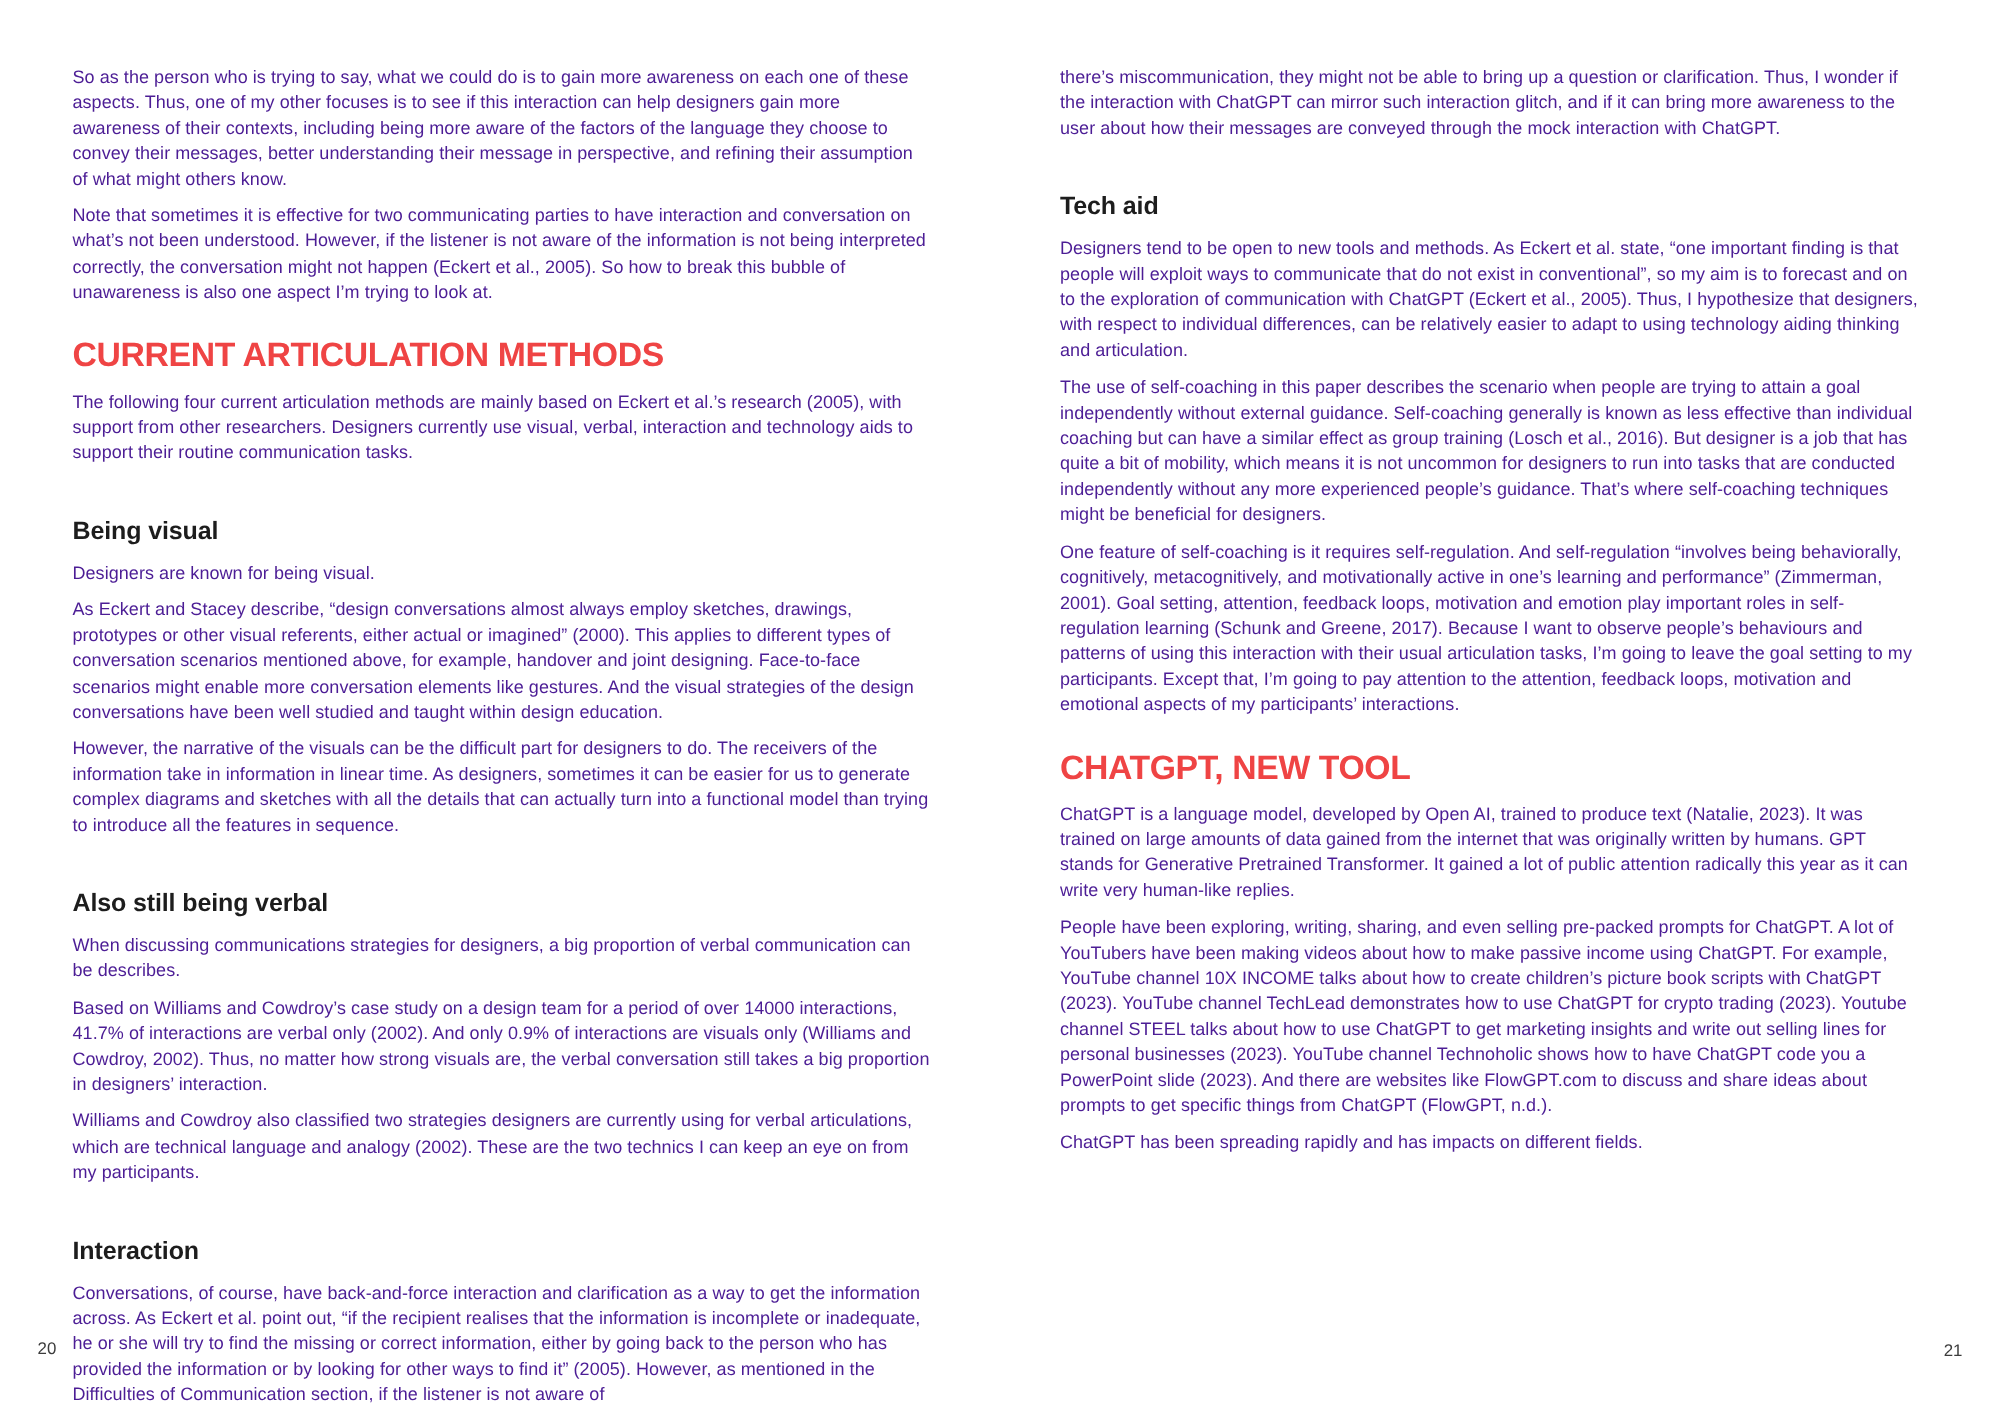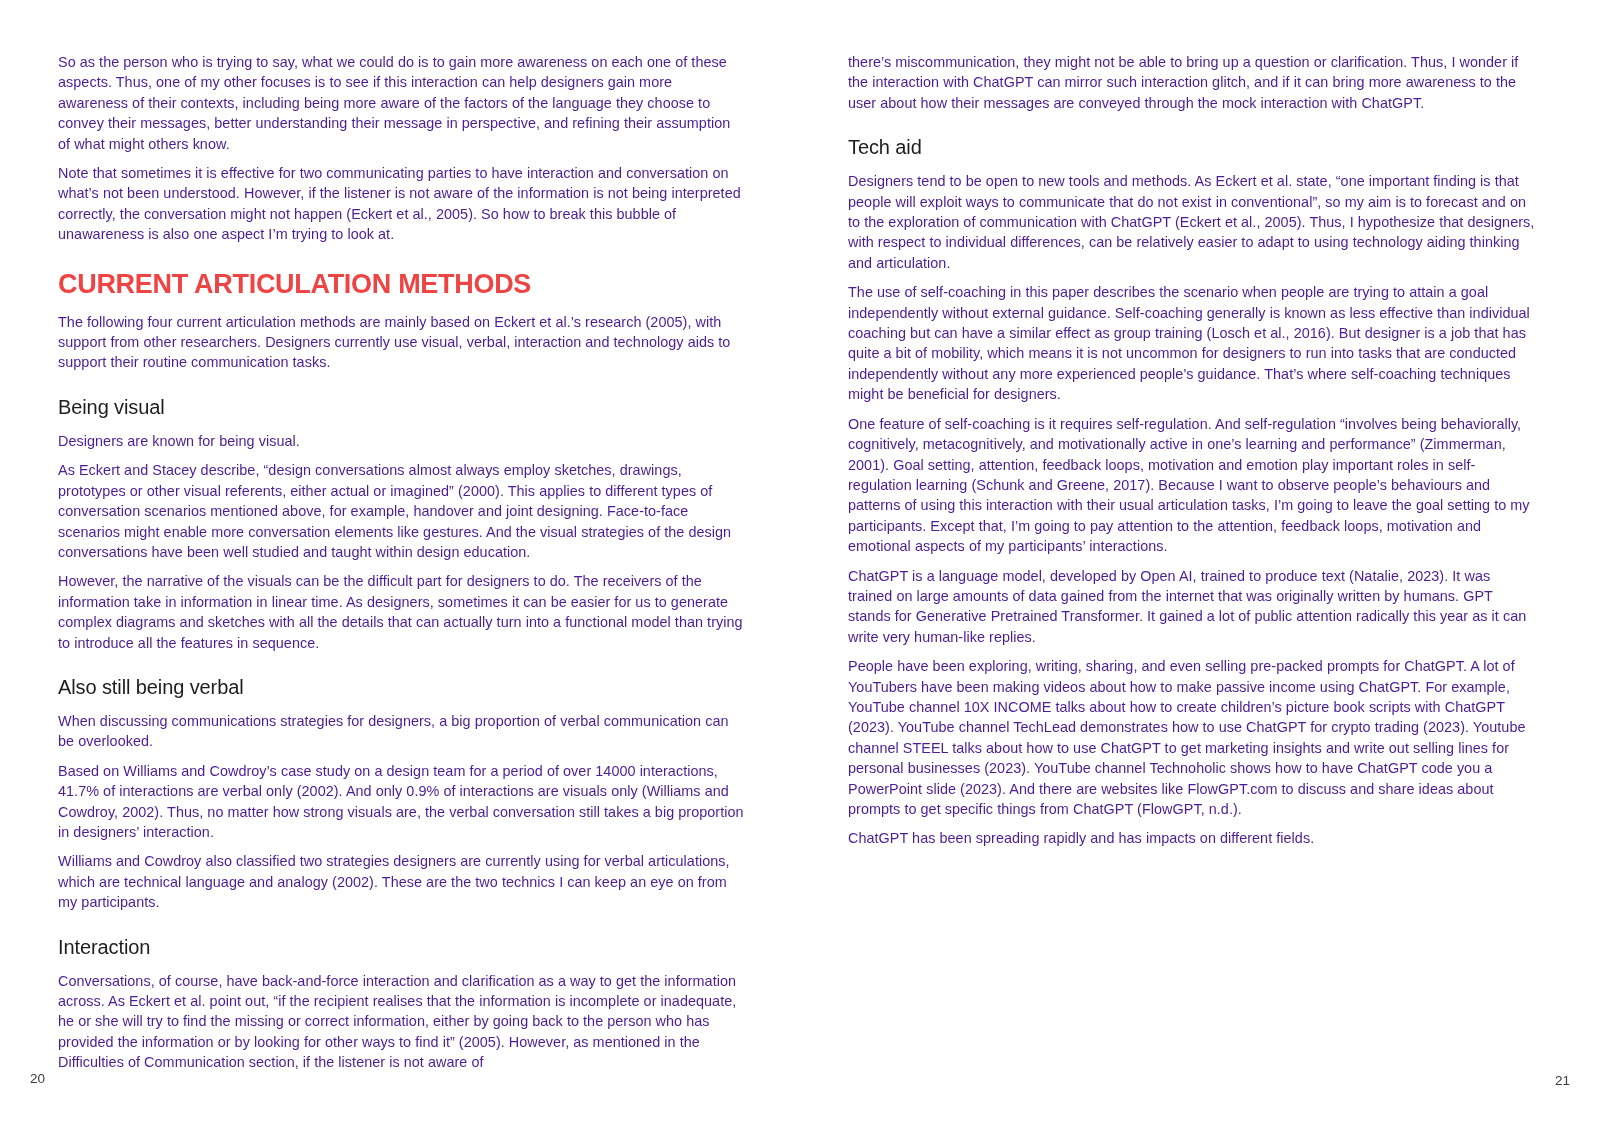--- a/index.html
+++ b/index.html
@@ -31,24 +31,24 @@
   }
   .col h1 {
     margin: 24px 0 13px 0;
     font-size: 27px;
     line-height: 30px;
     font-weight: 700;
     color: #ef4444;
     letter-spacing: -0.3px;
   }
   .col h2 {
-    margin: 22px 0 11px 0;
+    margin: 40px 0 11px 0;
     font-size: 20px;
     line-height: 25px;
-    font-weight: 400;
+    font-weight: 700;
     color: #1d1d1d;
     letter-spacing: -0.1px;
   }
   .pagenum {
     position: absolute;
     font-size: 13.5px;
     line-height: 16px;
     color: #3c3c3c;
     text-align: right;
   }
@@ -62,31 +62,32 @@
   <div class="col col-left">
       <p>So as the person who is trying to say, what we could do is to gain more awareness on each one of these aspects. Thus, one of my other focuses is to see if this interaction can help designers gain more awareness of their contexts, including being more aware of the factors of the language they choose to convey their messages, better understanding their message in perspective, and refining their assumption of what might others know.</p>
       <p>Note that sometimes it is effective for two communicating parties to have interaction and conversation on what’s not been understood. However, if the listener is not aware of the information is not being interpreted correctly, the conversation might not happen (Eckert et al., 2005). So how to break this bubble of unawareness is also one aspect I’m trying to look at.</p>
       <h1>CURRENT ARTICULATION METHODS</h1>
       <p>The following four current articulation methods are mainly based on Eckert et al.’s research (2005), with support from other researchers. Designers currently use visual, verbal, interaction and technology aids to support their routine communication tasks.</p>
       <h2>Being visual</h2>
       <p>Designers are known for being visual.</p>
       <p>As Eckert and Stacey describe, “design conversations almost always employ sketches, drawings, prototypes or other visual referents, either actual or imagined” (2000). This applies to different types of conversation scenarios mentioned above, for example, handover and joint designing. Face-to-face scenarios might enable more conversation elements like gestures. And the visual strategies of the design conversations have been well studied and taught within design education.</p>
       <p>However, the narrative of the visuals can be the difficult part for designers to do. The receivers of the information take in information in linear time. As designers, sometimes it can be easier for us to generate complex diagrams and sketches with all the details that can actually turn into a functional model than trying to introduce all the features in sequence.</p>
       <h2>Also still being verbal</h2>
-      <p>When discussing communications strategies for designers, a big proportion of verbal communication can be overlooked.</p>
+      <p>When discussing communications strategies for designers, a big proportion of verbal communication can be describes.</p>
       <p>Based on Williams and Cowdroy’s case study on a design team for a period of over 14000 interactions, 41.7% of interactions are verbal only (2002). And only 0.9% of interactions are visuals only (Williams and Cowdroy, 2002). Thus, no matter how strong visuals are, the verbal conversation still takes a big proportion in designers’ interaction.</p>
       <p>Williams and Cowdroy also classified two strategies designers are currently using for verbal articulations, which are technical language and analogy (2002). These are the two technics I can keep an eye on from my participants.</p>
       <h2>Interaction</h2>
       <p>Conversations, of course, have back-and-force interaction and clarification as a way to get the information across. As Eckert et al. point out, “if the recipient realises that the information is incomplete or inadequate, he or she will try to find the missing or correct information, either by going back to the person who has provided the information or by looking for other ways to find it” (2005). However, as mentioned in the Difficulties of Communication section, if the listener is not aware of</p>
     </div>
   <div class="col col-right">
       <p>there’s miscommunication, they might not be able to bring up a question or clarification. Thus, I wonder if the interaction with ChatGPT can mirror such interaction glitch, and if it can bring more awareness to the user about how their messages are conveyed through the mock interaction with ChatGPT.</p>
       <h2>Tech aid</h2>
       <p>Designers tend to be open to new tools and methods. As Eckert et al. state, “one important finding is that people will exploit ways to communicate that do not exist in conventional”, so my aim is to forecast and on to the exploration of communication with ChatGPT (Eckert et al., 2005). Thus, I hypothesize that designers, with respect to individual differences, can be relatively easier to adapt to using technology aiding thinking and articulation.</p>
       <p>The use of self-coaching in this paper describes the scenario when people are trying to attain a goal independently without external guidance. Self-coaching generally is known as less effective than individual coaching but can have a similar effect as group training (Losch et al., 2016). But designer is a job that has quite a bit of mobility, which means it is not uncommon for designers to run into tasks that are conducted independently without any more experienced people’s guidance. That’s where self-coaching techniques might be beneficial for designers.</p>
       <p>One feature of self-coaching is it requires self-regulation. And self-regulation “involves being behaviorally, cognitively, metacognitively, and motivationally active in one’s learning and performance” (Zimmerman, 2001). Goal setting, attention, feedback loops, motivation and emotion play important roles in self-regulation learning (Schunk and Greene, 2017). Because I want to observe people’s behaviours and patterns of using this interaction with their usual articulation tasks, I’m going to leave the goal setting to my participants. Except that, I’m going to pay attention to the attention, feedback loops, motivation and emotional aspects of my participants’ interactions.</p>
+      <h1>CHATGPT, NEW TOOL</h1>
       <p>ChatGPT is a language model, developed by Open AI, trained to produce text (Natalie, 2023). It was trained on large amounts of data gained from the internet that was originally written by humans. GPT stands for Generative Pretrained Transformer. It gained a lot of public attention radically this year as it can write very human-like replies.</p>
       <p>People have been exploring, writing, sharing, and even selling pre-packed prompts for ChatGPT. A lot of YouTubers have been making videos about how to make passive income using ChatGPT. For example, YouTube channel 10X INCOME talks about how to create children’s picture book scripts with ChatGPT (2023). YouTube channel TechLead demonstrates how to use ChatGPT for crypto trading (2023). Youtube channel STEEL talks about how to use ChatGPT to get marketing insights and write out selling lines for personal businesses (2023). YouTube channel Technoholic shows how to have ChatGPT code you a PowerPoint slide (2023). And there are websites like FlowGPT.com to discuss and share ideas about prompts to get specific things from ChatGPT (FlowGPT, n.d.).</p>
       <p>ChatGPT has been spreading rapidly and has impacts on different fields.</p>
     </div>
   <div class="pagenum pagenum-left">20</div>
   <div class="pagenum pagenum-right">21</div>
 </div>
 
 </body></html>

